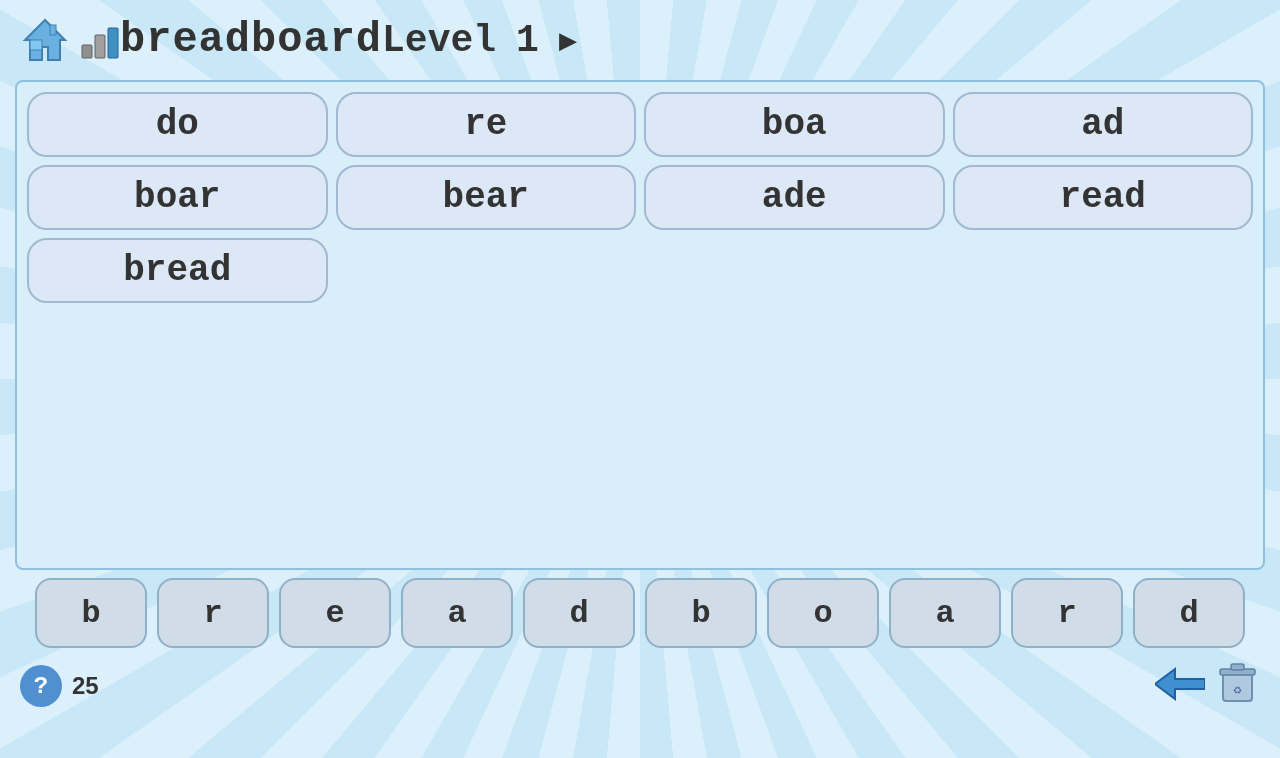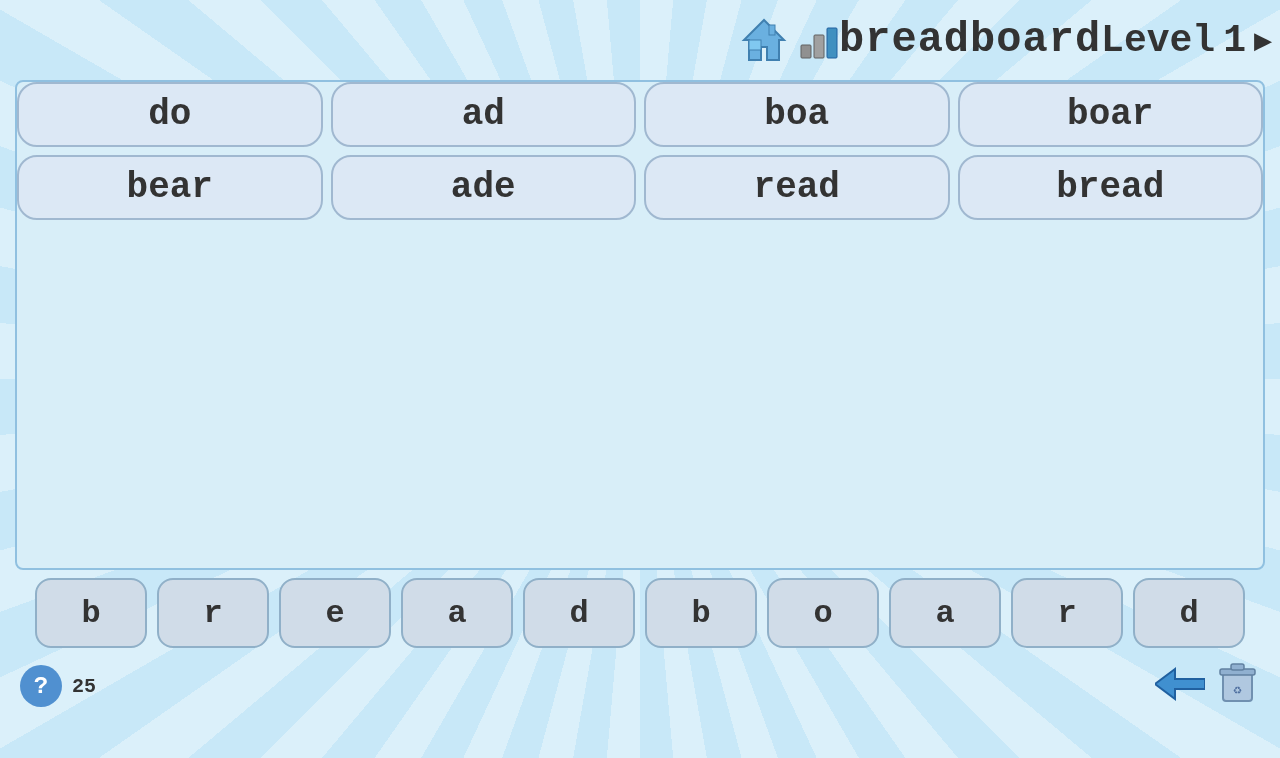--- a/index.html
+++ b/index.html
@@ -26,22 +26,22 @@
         );
       pointer-events: none;
       z-index: 0;
     }
 
     .header {
       position: relative;
       z-index: 1;
       display: flex;
       align-items: center;
-      justify-content: flex-end;
-      padding: 10px 8px;
+      justify-content: flex-start;
+      padding: 10px 20px;
       height: 80px;
     }
 
     .header-left {
       display: flex;
       align-items: center;
       gap: 10px;
     }
 
     .home-icon {
@@ -61,21 +61,21 @@
       font-size: 42px;
       font-weight: bold;
       color: #333;
       letter-spacing: 1px;
       font-family: 'Courier New', Courier, monospace;
     }
 
     .header-right {
       display: flex;
       align-items: center;
-      gap: 8px;
+      gap: 20px;
     }
 
     .level-text {
       font-size: 38px;
       font-weight: bold;
       color: #333;
       font-family: 'Courier New', Courier, monospace;
     }
 
     .play-btn {
@@ -85,20 +85,21 @@
     }
 
     
     .grid-area {
       position: relative;
       z-index: 1;
       margin: 0 15px;
       background: #d8eef8;
       border: 2px solid #90c0e0;
       border-radius: 8px;
+      padding: 10px;
       height: 490px;
     }
 
     .word-grid {
       display: flex;
       flex-wrap: wrap;
       gap: 8px;
       align-content: flex-start;
     }
 
@@ -168,24 +169,24 @@
       display: flex;
       align-items: center;
       justify-content: center;
       color: white;
       font-size: 24px;
       font-weight: bold;
       cursor: pointer;
     }
 
     .score-count {
-      font-size: 20px;
-      font-weight: bold;
-      color: #333;
-      font-family: Liberation Mono, monospace;
+      font-size: 24px;
+      font-weight: bold;
+      color: #333;
+      font-family: Liberation Sans, sans-serif;
     }
 
     .footer-right {
       display: flex;
       align-items: center;
       gap: 10px;
     }
 
     .back-btn {
       cursor: pointer;
@@ -225,22 +226,23 @@
   <div class="header-right">
     <span class="level-text">Level</span>
     <span class="level-text">1</span>
     <span class="play-btn">▶</span>
   </div>
 </div>
 
 <div class="grid-area">
   <div class="word-grid" id="word-grid">
   <div class="word-tile">do</div>
+      <div class="word-tile">re</div>
+      <div class="word-tile">boa</div>
       <div class="word-tile">ad</div>
-      <div class="word-tile">boa</div>
       <div class="word-tile">boar</div>
       <div class="word-tile">bear</div>
       <div class="word-tile">ade</div>
       <div class="word-tile">read</div>
       <div class="word-tile">bread</div>
     </div>
 </div>
 
 <div class="letter-row" id="letter-row">
 <div class="letter-tile">b</div>

